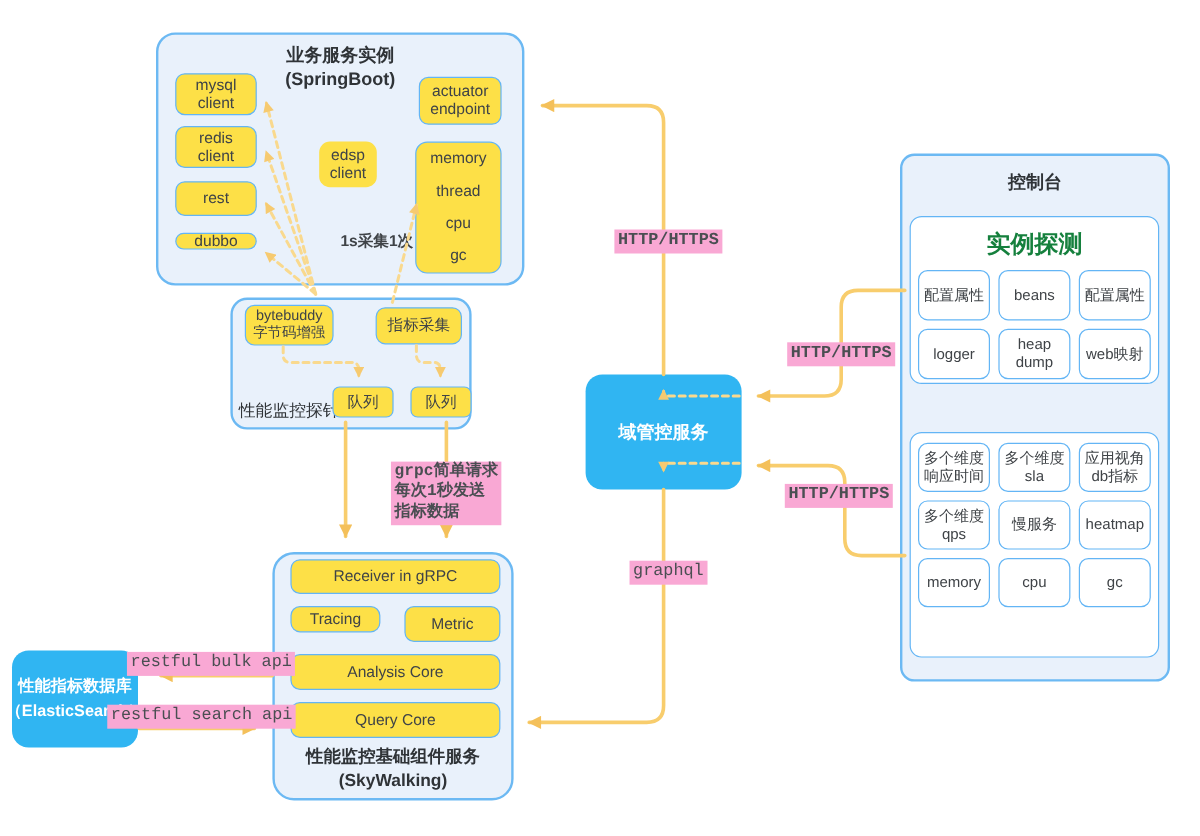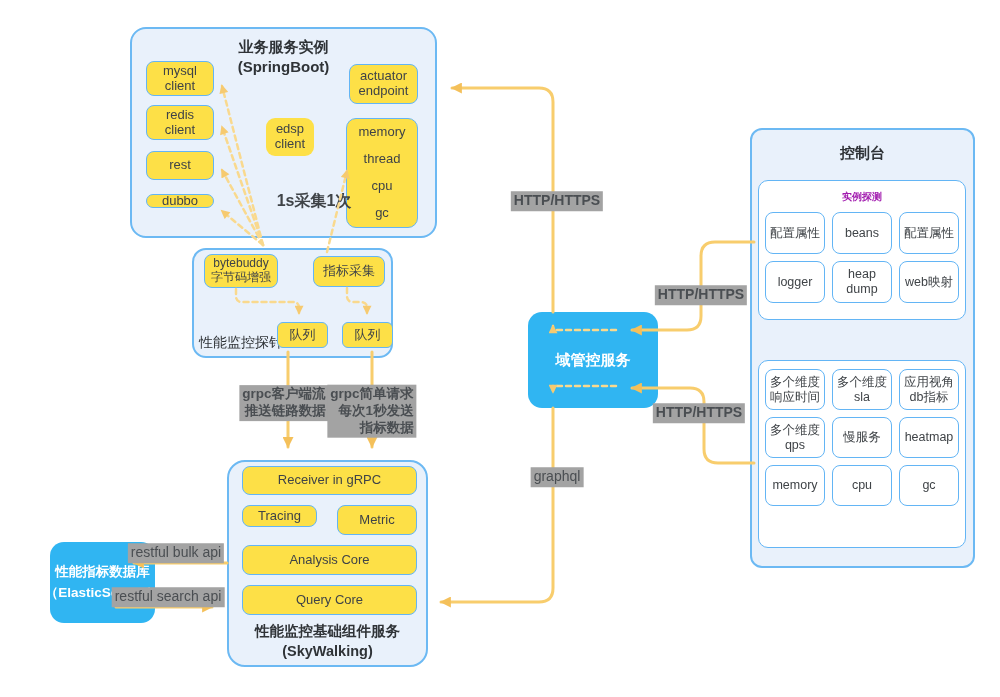--- a/index.html
+++ b/index.html
@@ -6,32 +6,32 @@
   #canvas{position:relative;width:1000px;height:697px;background:#fff;overflow:hidden;
           font-family:"Liberation Sans","DejaVu Sans",sans-serif;color:#3f4347;}
   .bind{white-space:pre-line;}
   .container{position:absolute;background:#e9f1fb;border:2px solid #6cb9f3;border-radius:16px;z-index:1;box-sizing:border-box;}
   .wbox{position:absolute;background:#fde047;border:1.5px solid #63b5f5;border-radius:8px;z-index:1;
         display:flex;align-items:center;justify-content:center;text-align:center;
         font-size:13px;line-height:1.15;color:#3f4347;box-sizing:border-box;}
   .noborder{border:none;border-radius:9px;}
   .bluebox{position:absolute;background:#30b5f2;border-radius:14px;z-index:1;
         display:flex;align-items:center;justify-content:center;text-align:center;
-        color:#fff;font-weight:bold;box-sizing:border-box;margin-left:40px;}
+        color:#fff;font-weight:bold;box-sizing:border-box;}
   .title{position:absolute;left:0;right:0;text-align:center;font-weight:bold;color:#2f3337;font-size:15px;line-height:1.35;z-index:1;}
   .panel{position:absolute;background:#fff;border:1.5px solid #63b5f5;border-radius:10px;z-index:1;box-sizing:border-box;}
-  .panel .ptitle{text-align:center;font-weight:bold;font-size:10px;color:#a21caf;margin-top:9px;}
+  .panel .ptitle{text-align:center;font-weight:bold;font-size:20px;color:#15803d;margin-top:9px;}
   .grid{display:grid;grid-template-columns:repeat(3,1fr);gap:7px;padding:8px 6px 6px 6px;}
   .cell{border:1.5px solid #63b5f5;border-radius:8px;background:#fff;
         display:flex;align-items:center;justify-content:center;text-align:center;
         font-size:12.5px;line-height:1.2;color:#3f4347;box-sizing:border-box;}
-  .edge-label{position:absolute;z-index:3;background:#a3a3a3;text-align:right;
-        font-size:14px;color:#4a4e52;line-height:1.25;transform:translate(-50%,-50%);padding:1px 3px;}
+  .edge-label{position:absolute;z-index:3;background:#f9a8d4;text-align:left;
+        font-size:14px;color:#4a4e52;line-height:1.25;transform:translate(-50%,-50%);padding:1px 3px;font-family:Liberation Mono, monospace;}
   .edge-label.cn{font-weight:600;font-size:13.5px;}
-  .plain-label{position:absolute;z-index:2;font-weight:600;font-size:16px;color:#3f4347;transform:translate(-50%,-50%);}
+  .plain-label{position:absolute;z-index:2;font-weight:600;font-size:13px;color:#3f4347;transform:translate(-50%,-50%);}
   svg#wires{position:absolute;left:0;top:0;z-index:2;pointer-events:none;}
   .metrics-list{position:absolute;display:flex;flex-direction:column;justify-content:space-around;
         align-items:center;z-index:1;}
   .metrics-list span{font-size:13px;color:#3f4347;}
   .inner-title{position:absolute;font-weight:normal;font-size:14px;color:#2f3337;z-index:1;}
 </style>
 </head>
 <body>
 
 <div id="canvas">
@@ -146,21 +146,19 @@
       <path d="M263 245 L222 170" marker-end="url(#ad)"></path>
       <path d="M263 245 L222 211" marker-end="url(#ad)"></path>
       <path d="M327 252 L347 171" marker-end="url(#ad)"></path>
     </g>
   </svg>
 
   <div class="edge-label bind" style="left:557px;top:201px;font-weight:600;">HTTP/HTTPS</div>
   <div class="edge-label bind" style="left:701px;top:295px;font-weight:600;">HTTP/HTTPS</div>
   <div class="edge-label bind" style="left:699px;top:413px;font-weight:600;">HTTP/HTTPS</div>
   <div class="edge-label bind" style="left:557px;top:477px;">graphql</div>
-  <div class="edge-label cn bind" style="left:284px;top:403px;">grpc客户端流
-推送链路数据</div>
   <div class="edge-label cn bind" style="left:372px;top:411px;">grpc简单请求
 每次1秒发送
 指标数据</div>
   <div class="edge-label bind" style="left:176px;top:553px;">restful bulk api</div>
   <div class="edge-label bind" style="left:168px;top:597px;">restful search api</div>
 
 </div>
 
 </body></html>

